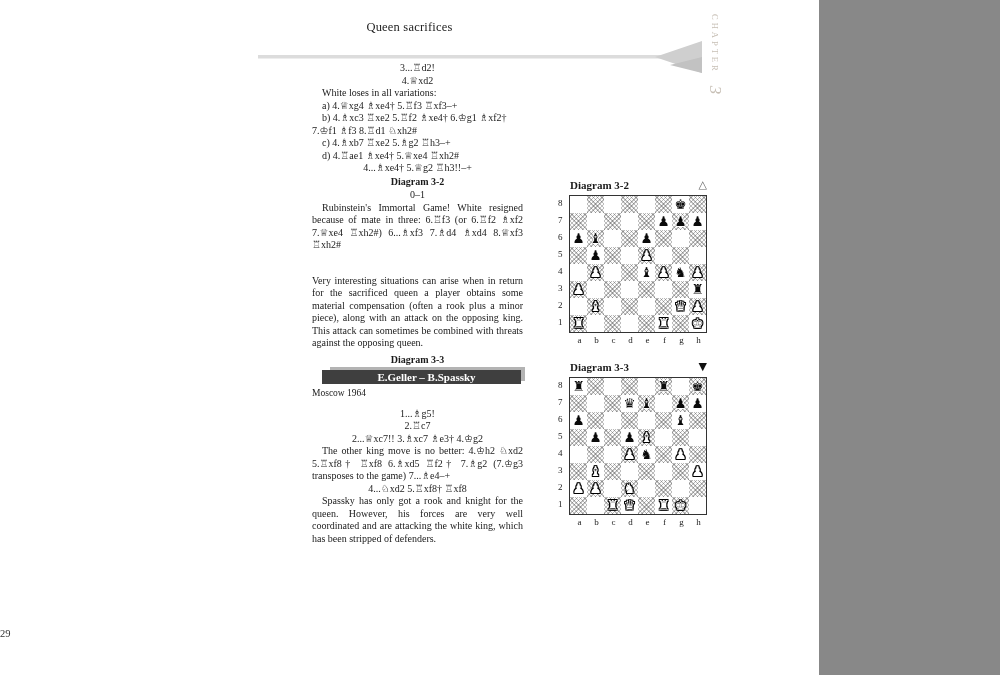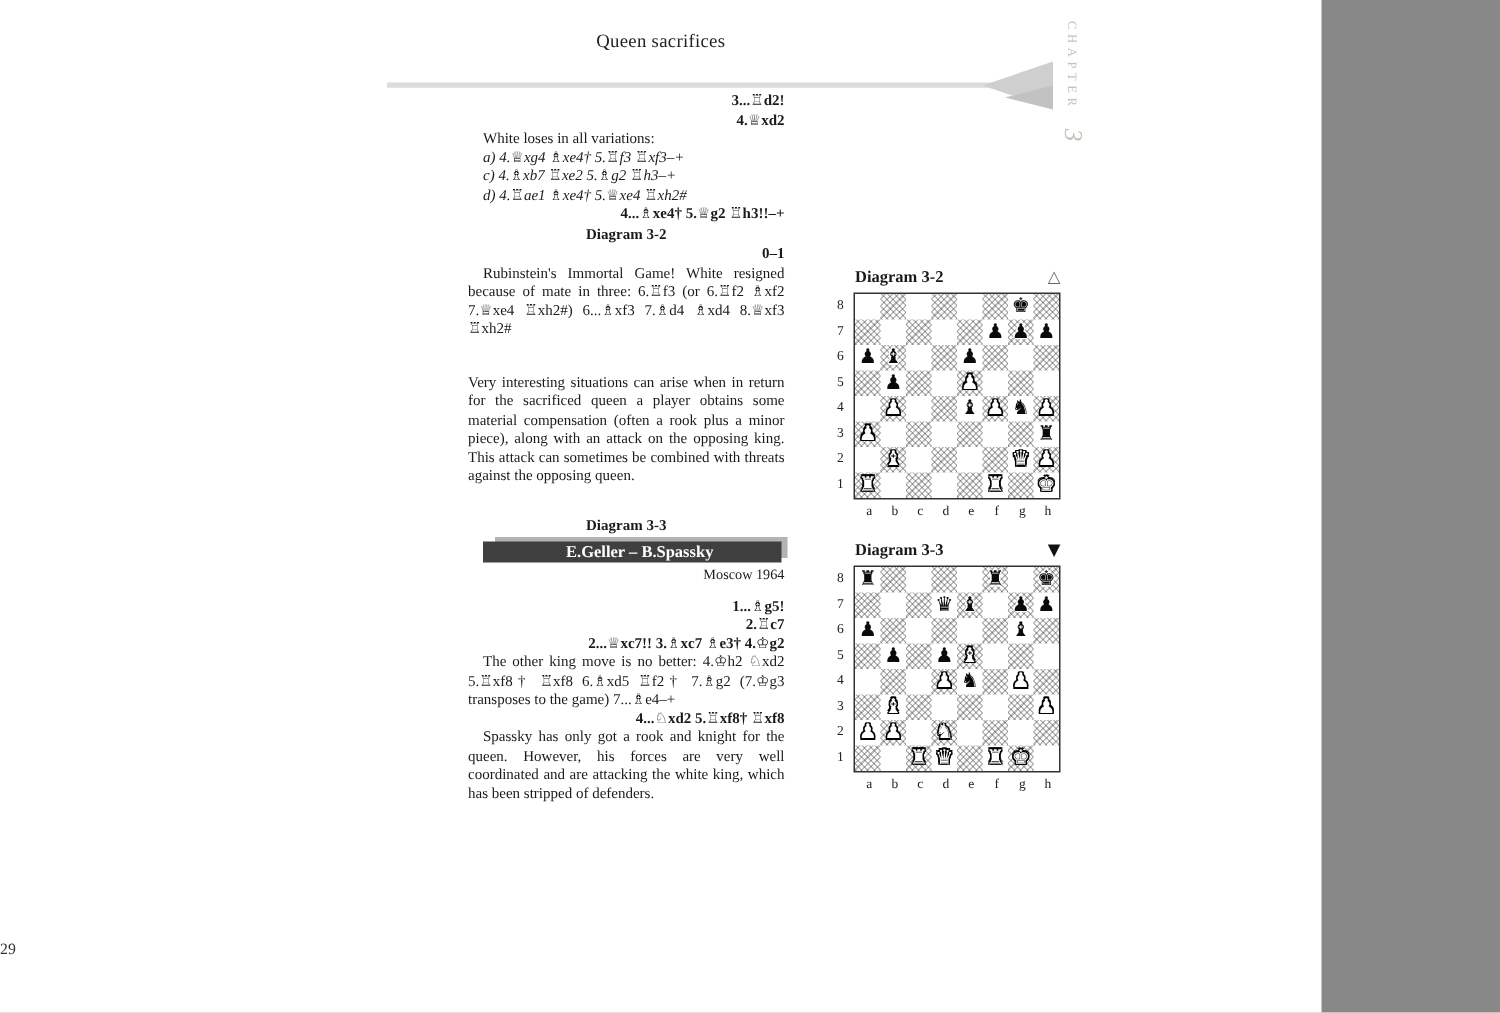--- a/index.html
+++ b/index.html
@@ -1,18 +1,18 @@
 <!DOCTYPE html>
 <html><head>
 <meta charset="utf-8">
 <style>
   * { margin:0; padding:0; box-sizing:border-box; }
   body { background:#888; }
   .page {
-    position:relative; width:881px; height:675px; background:#ffffff;
+    position:relative; width:819px; height:675px; background:#ffffff;
     font-family:"Liberation Serif","DejaVu Serif","DejaVu Sans",serif;
     color:#1a1a1a; overflow:hidden;
   }
   .header-title {
     position:absolute; left:0; right:0; top:20px; text-align:center;
     font-size:12.5px; color:#222; letter-spacing:0.2px;
   }
   .swoosh { position:absolute; left:258px; top:40px; }
   .chapter-tab {
     position:absolute; left:704px; top:14px; width:22px;
@@ -25,26 +25,26 @@
   .chapter-num {
     display:inline-block; transform:rotate(90deg); font-size:17px;
     font-style:italic; margin-top:6px; color:#c7bfb5;
   }
   
   .text-column {
     position:absolute; left:312px; top:62px; width:211px;
     font-size:10px; line-height:12.5px; text-align:justify;
   }
   .text-column p { font-family:"Liberation Serif","DejaVu Sans",serif; }
-  .b-move { font-weight:bold; text-align:right; }
+  .b-move { font-weight:normal; text-align:center; }
   .b-body { text-indent:10px; }
-  .b-var  { text-indent:10px; text-align:left;font-style:italic; }
-  .b-body_spaced { margin-top:23px; margin-bottom:20px; text-indent:0; }
+  .b-var  { text-indent:10px; text-align:left; }
+  .b-body_spaced { margin-top:23px; margin-bottom:4px; text-indent:0; }
   .b-diagram_ref { text-align:center; font-weight:bold; margin:1px 0; }
-  .b-event { text-align:right; font-size:9.5px; margin:2px 0 8px 0; }
+  .b-event { text-align:left; font-size:9.5px; margin:2px 0 8px 0; }
   .gbar-wrap { position:relative; margin:4px 2px 2px 10px; height:15px; }
   .gbar-shadow {
     position:absolute; left:8px; top:-3px; right:-4px; height:14px;
     background:#b3b3b3;
   }
   .gbar {
     position:absolute; left:0; top:0; right:0; height:14px;
     background:#3f3f3f; color:#ffffff; font-weight:bold; font-size:11px;
     text-align:center; line-height:14px;padding-left:10px;
   }
@@ -113,20 +113,21 @@
   <div class="chapter-tab">
     <div class="chapter-word">CHAPTER</div>
     <div class="chapter-num">3</div>
   </div>
 
   <div class="text-column">
       <p class="b-move">3...♖d2!</p>
       <p class="b-move">4.♕xd2</p>
       <p class="b-body">White loses in all variations:</p>
       <p class="b-var">a) 4.♕xg4 ♗xe4† 5.♖f3 ♖xf3–+</p>
+      <p class="b-var">b) 4.♗xc3 ♖xe2 5.♖f2 ♗xe4† 6.♔g1 ♗xf2† 7.♔f1 ♗f3 8.♖d1 ♘xh2#</p>
       <p class="b-var">c) 4.♗xb7 ♖xe2 5.♗g2 ♖h3–+</p>
       <p class="b-var">d) 4.♖ae1 ♗xe4† 5.♕xe4 ♖xh2#</p>
       <p class="b-move">4...♗xe4† 5.♕g2 ♖h3!!–+</p>
       <p class="b-diagram_ref">Diagram 3-2</p>
       <p class="b-move">0–1</p>
       <p class="b-body">Rubinstein's Immortal Game! White resigned because of mate in three: 6.♖f3 (or 6.♖f2 ♗xf2 7.♕xe4 ♖xh2#) 6...♗xf3 7.♗d4 ♗xd4 8.♕xf3 ♖xh2#</p>
       <p class="b-body_spaced">Very interesting situations can arise when in return for the sacrificed queen a player obtains some material compensation (often a rook plus a minor piece), along with an attack on the opposing king. This attack can sometimes be combined with threats against the opposing queen.</p>
       <p class="b-diagram_ref">Diagram 3-3</p>
       <div class="gbar-wrap">
         <div class="gbar-shadow"></div>

